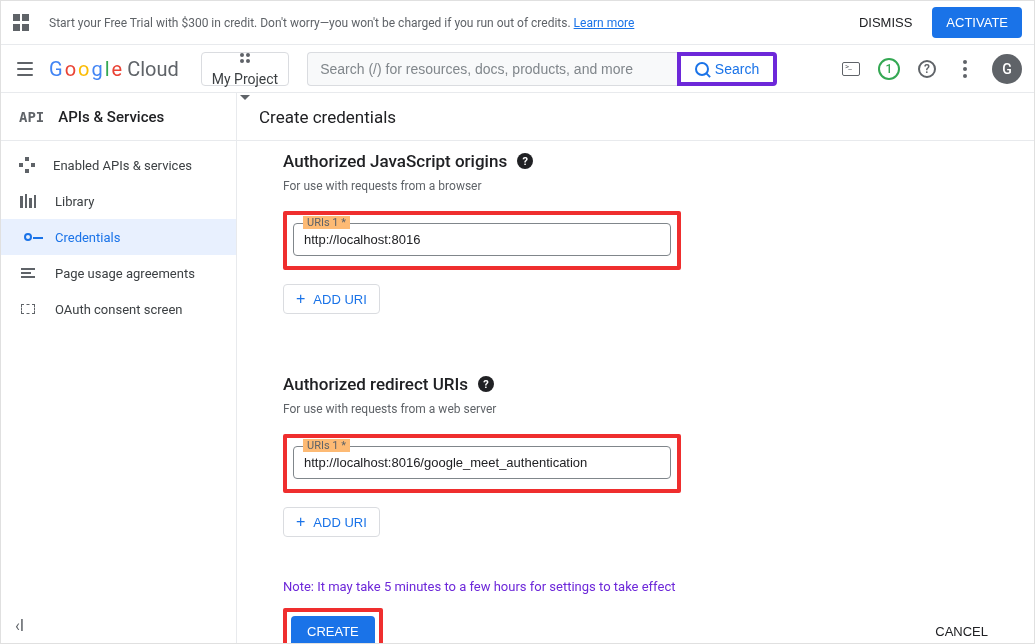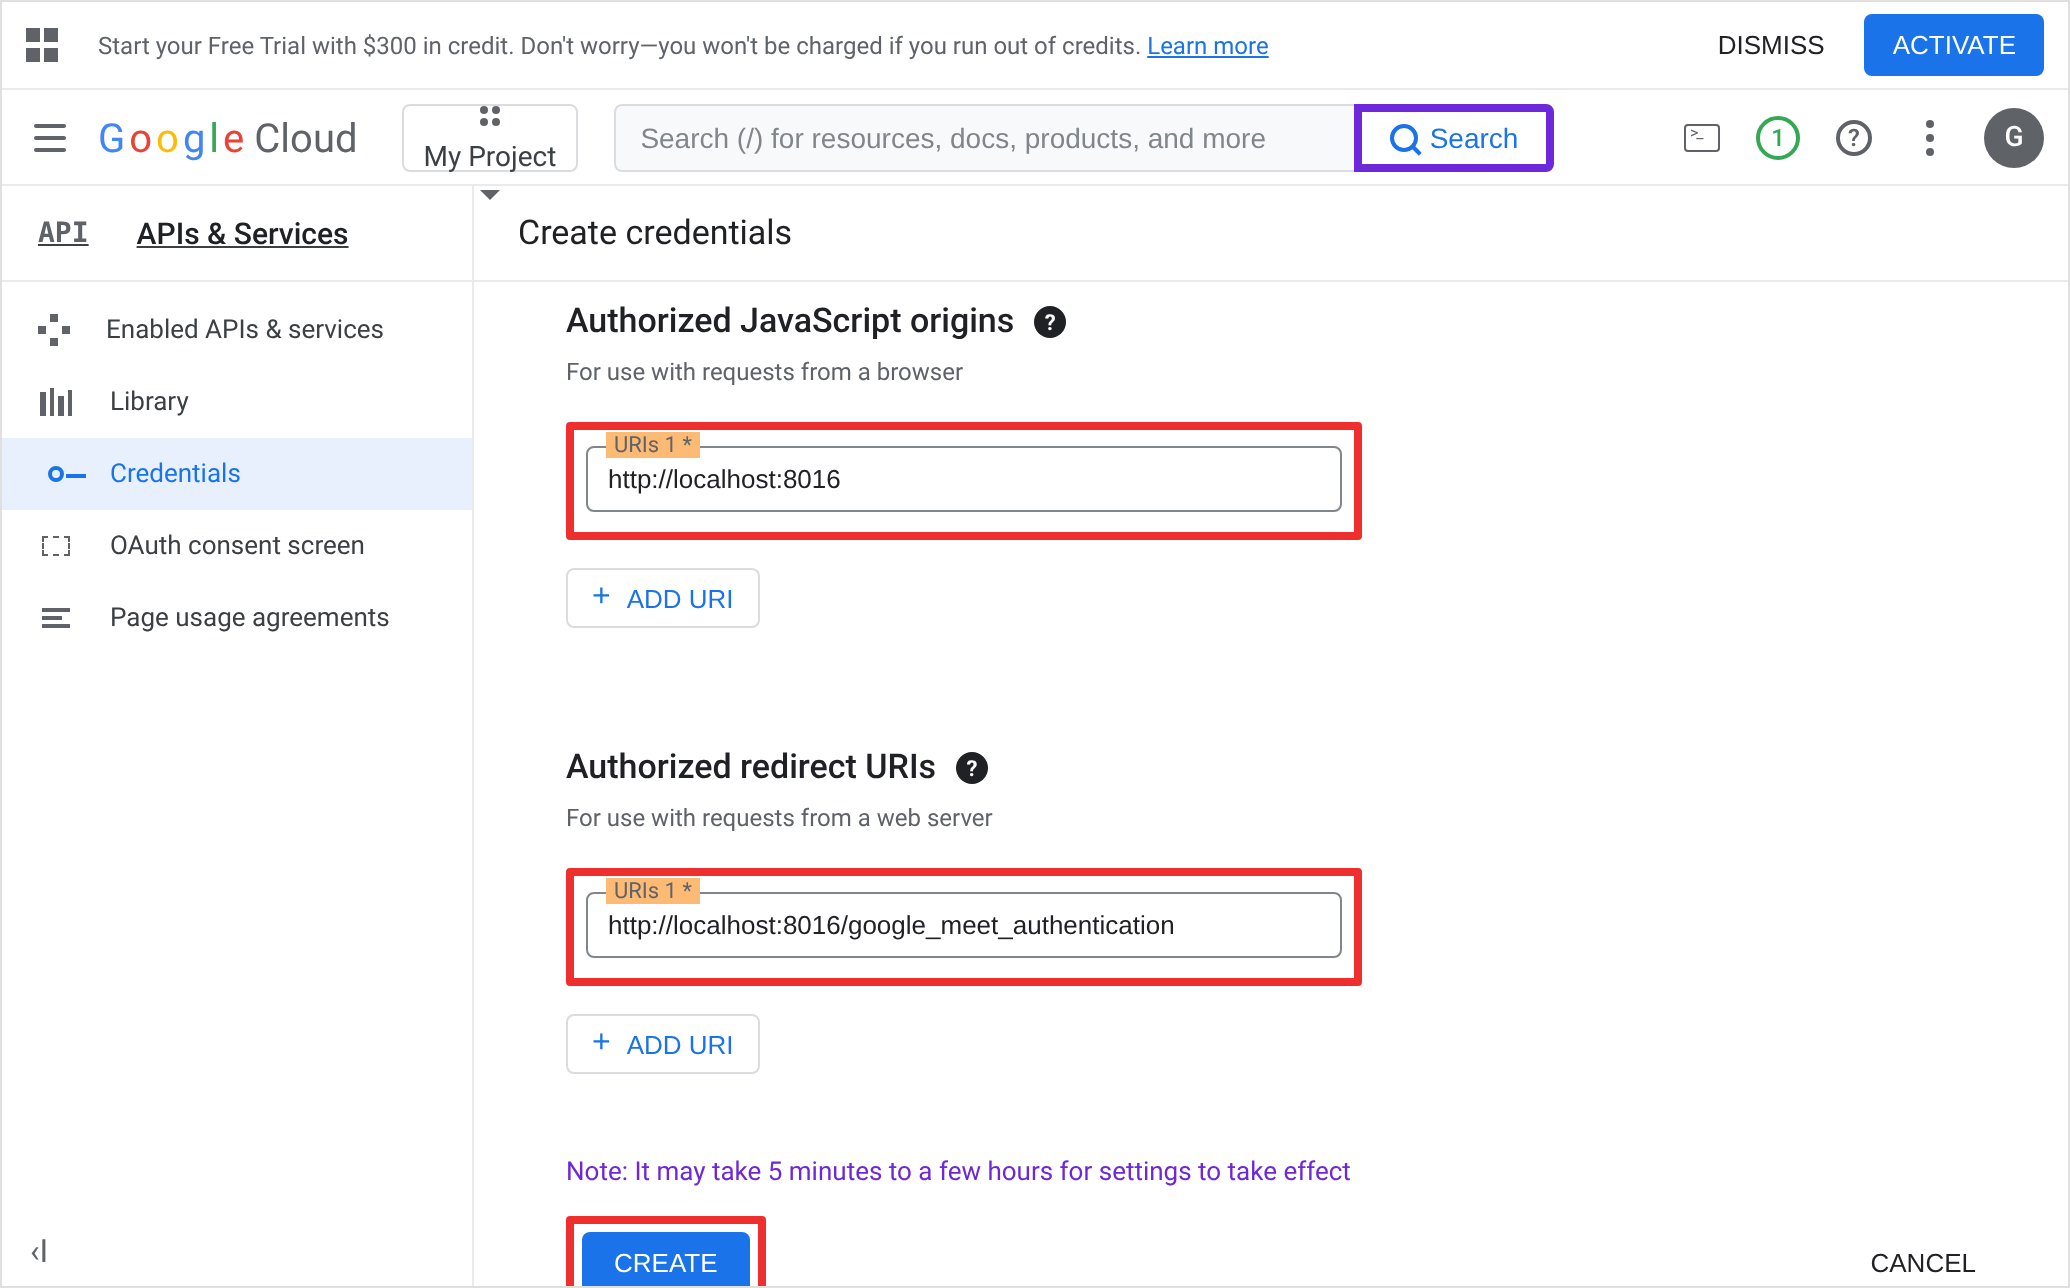--- a/index.html
+++ b/index.html
@@ -39,21 +39,21 @@
   .cloudshell-ico::after{content:'>_';position:absolute;font-size:8px;left:2px;top:-1px;letter-spacing:-1px;}
   .notif-badge { width:22px;height:22px;border:2px solid #34a853;border-radius:50%;display:flex;align-items:center;justify-content:center;font-size:12px;color:#34a853;font-weight:500;}
   .help-ico{width:18px;height:18px;border:2px solid #5f6368;border-radius:50%;display:flex;align-items:center;justify-content:center;font-size:12px;font-weight:600;}
   .more-vert{display:flex;flex-direction:column;gap:3px;}
   .more-vert span{width:4px;height:4px;background:#5f6368;border-radius:50%;}
   .avatar{width:30px;height:30px;border-radius:50%;background:#5f6368;color:#fff;display:flex;align-items:center;justify-content:center;font-weight:500;font-size:14px;}
 
   
   .body-area { display:flex; height:calc(644px - 44px - 48px);}
   .sidebar { width:236px; border-right:1px solid #e8eaed; display:flex;flex-direction:column; position:relative;}
-  .sidebar-title-row{display:flex;align-items:center;height:48px;padding:0 18px;gap:24px;border-bottom:1px solid #e8eaed;text-decoration:underline;}
+  .sidebar-title-row{display:flex;align-items:center;height:48px;padding:0 18px;gap:14px;border-bottom:1px solid #e8eaed;}
   .api-icon { font-family:monospace; font-weight:700; font-size:14px; letter-spacing:0; color:#5f6368;}
   .sidebar-title{font-size:15px;color:#202124;font-weight:500;}
   .nav-list{list-style:none;padding-top:6px;}
   .nav-item{display:flex;align-items:center;height:36px;padding:0 18px;gap:18px;font-size:13px;color:#3c4043;cursor:pointer;}
   .nav-item.active{background:#e8f0fe;color:#1a73e8;}
   .nav-ico{width:18px;height:18px;display:flex;align-items:center;justify-content:center;position:relative;}
   .ni-enabled::before,.ni-enabled::after{content:'';position:absolute;background:#5f6368;}
   .ni-enabled{width:16px;height:16px;}
   .ni-enabled span{position:absolute;width:4px;height:4px;background:#5f6368;}
   .ni-enabled span:nth-child(1){top:0;left:6px;}
@@ -195,33 +195,33 @@
         <span>Library</span>
       </li>
       <li class="nav-item active">
         <span class="nav-ico" style="color:#1a73e8;">
             <span class="ni-key"></span>
           </span>
         <span>Credentials</span>
       </li>
       <li class="nav-item">
         <span class="nav-ico">
+            <span class="ni-page">
+              <span></span>
+              <span></span>
+              <span></span>
+            </span>
+          </span>
+        <span>Page usage agreements</span>
+      </li>
+      <li class="nav-item">
+        <span class="nav-ico">
             <span class="ni-oauth"></span>
           </span>
         <span>OAuth consent screen</span>
-      </li>
-      <li class="nav-item">
-        <span class="nav-ico">
-            <span class="ni-page">
-              <span></span>
-              <span></span>
-              <span></span>
-            </span>
-          </span>
-        <span>Page usage agreements</span>
       </li>
     </ul>
     <div class="collapse-arrow">‹I</div>
   </div>
 
   <div class="main">
     <div class="main-title-bar">
       <span class="main-title">Create credentials</span>
     </div>
     <div class="content">

